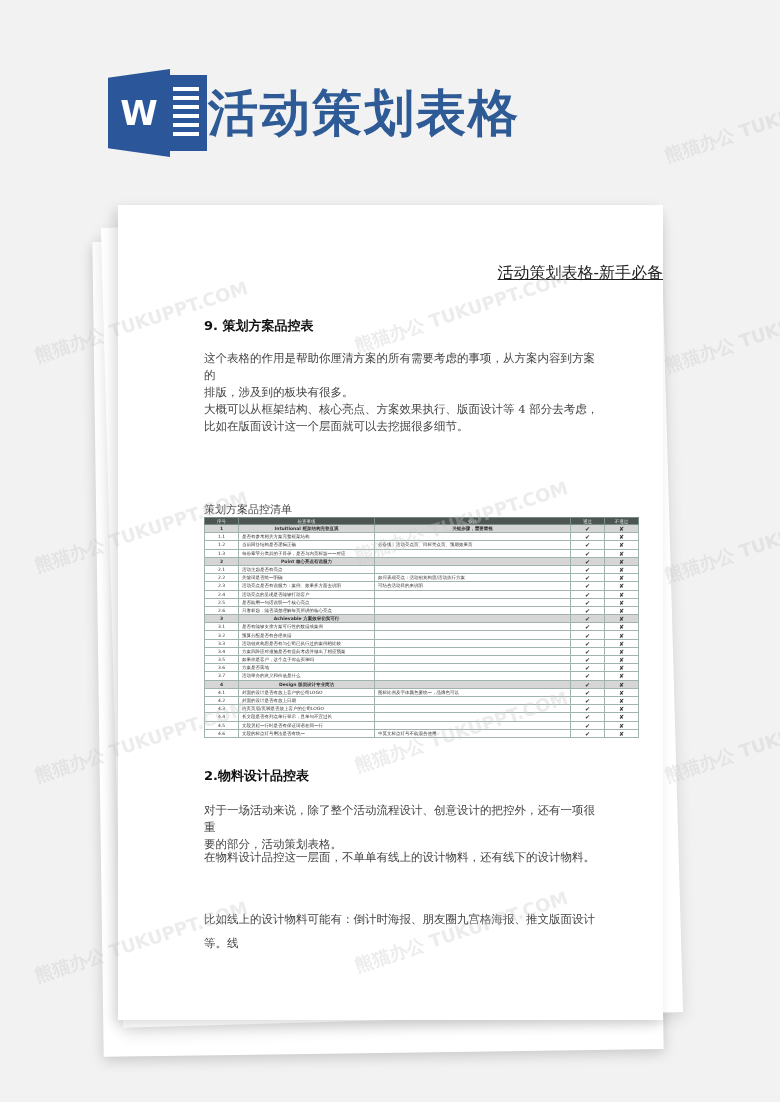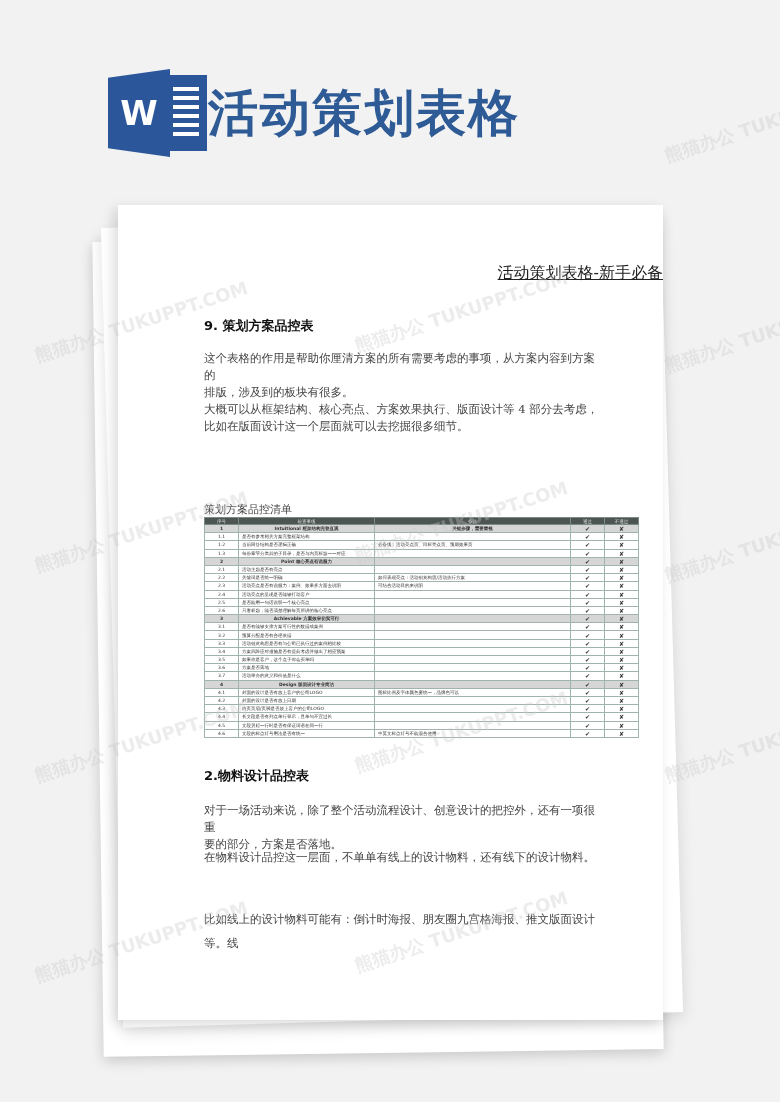--- a/index.html
+++ b/index.html
@@ -325,21 +325,21 @@
             <td class="chk">✘</td>
           </tr>
         </tbody>
     </table>
   </div>
 
   <div class="section-heading" style="top:562px">2.物料设计品控表</div>
 
   <div class="para" style="top:597px">
     <div>对于一场活动来说，除了整个活动流程设计、创意设计的把控外，还有一项很重</div>
-    <div>要的部分，方案是否落地。</div>
+    <div>要的部分，活动策划表格。</div>
   </div>
 
   <div class="para" style="top:644px">在物料设计品控这一层面，不单单有线上的设计物料，还有线下的设计物料。</div>
 
   <div class="para" style="top:672px; line-height:24px;margin-top:30px;">
     <div>比如线上的设计物料可能有：倒计时海报、朋友圈九宫格海报、推文版面设计等。线</div>
   </div>
 </div>
 
 <div class="wm" style="left:30px; top:310px;">熊猫办公 TUKUPPT.COM</div>

